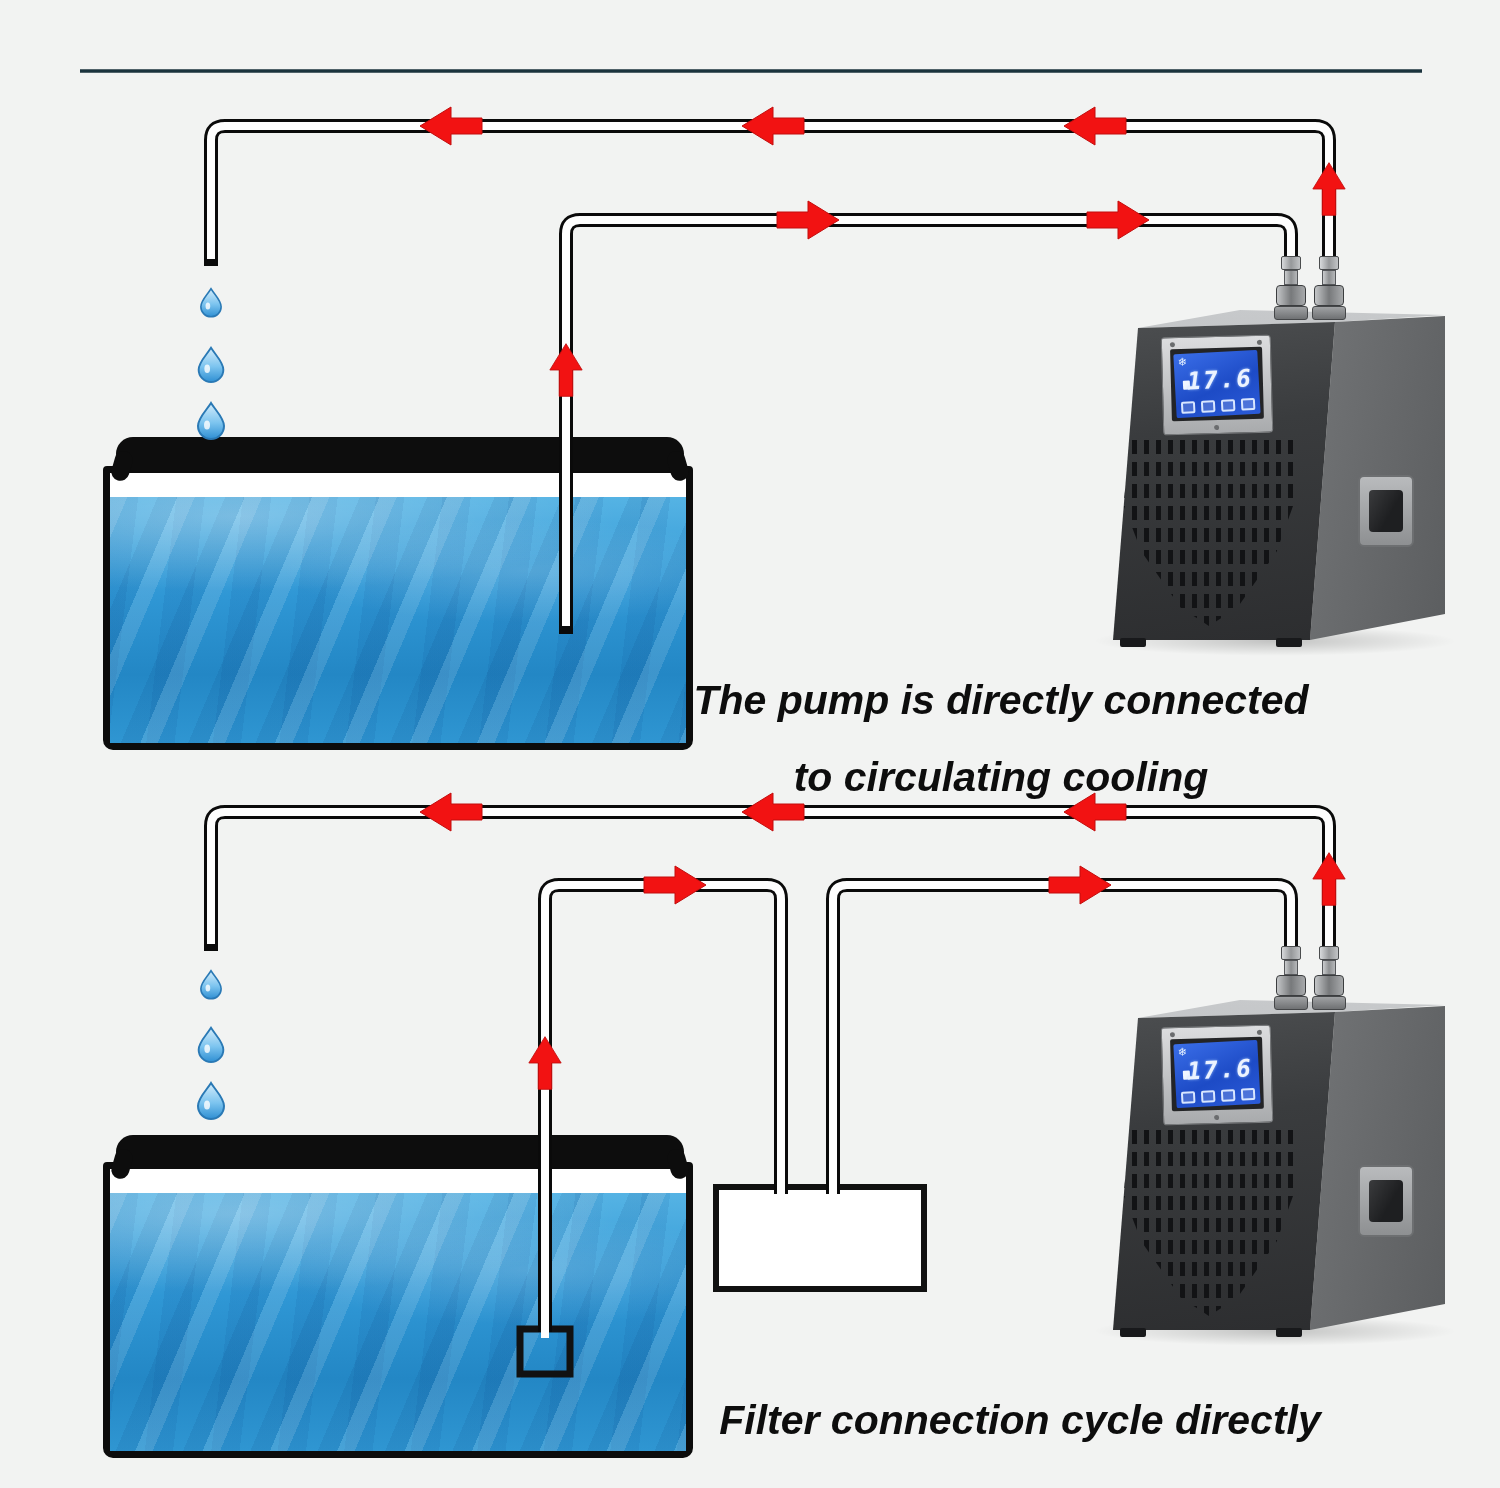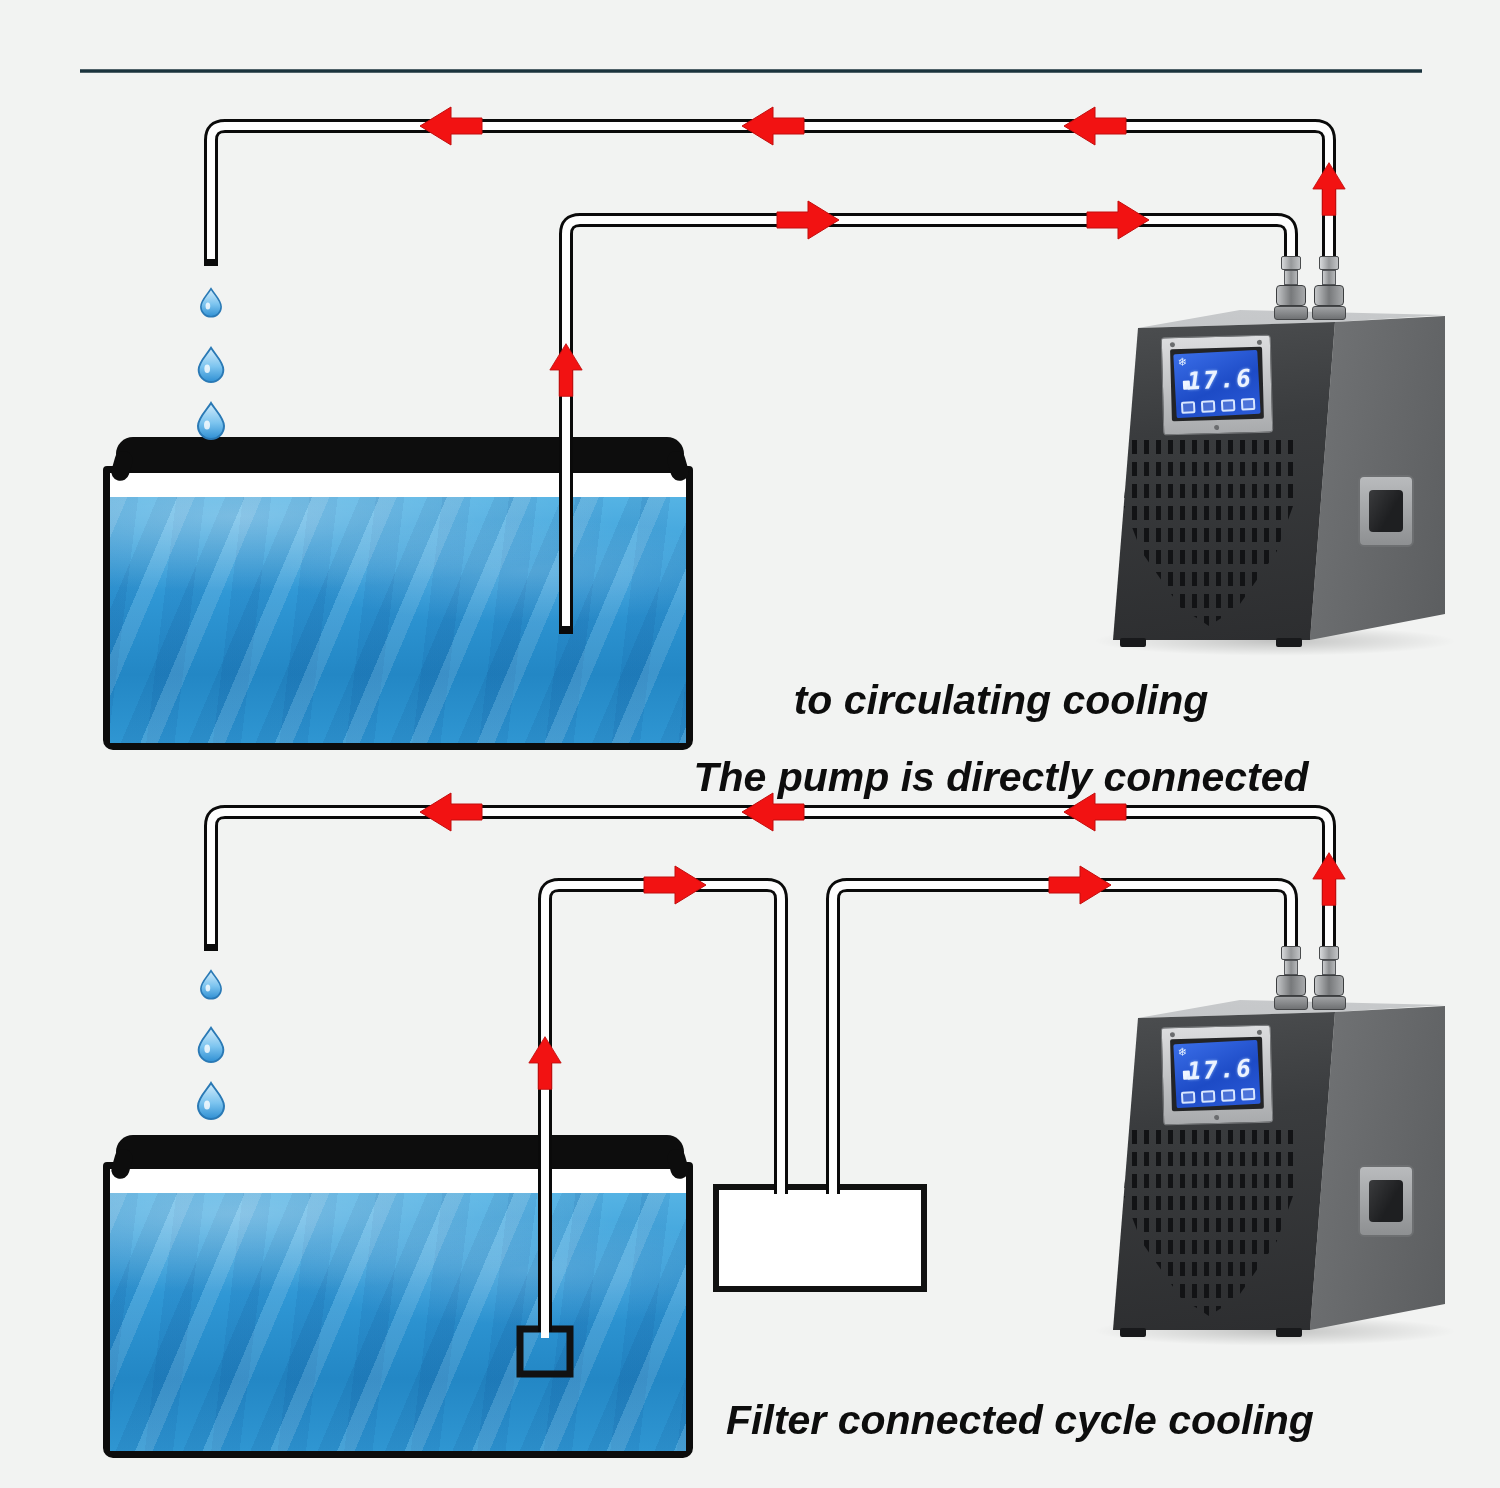--- a/index.html
+++ b/index.html
@@ -255,20 +255,20 @@
     </div>
     <div class="connector c2">
       <div class="c-top"></div>
       <div class="c-shaft"></div>
       <div class="c-nut"></div>
       <div class="c-base"></div>
     </div>
   </div>
 
   <div class="caption" style="left:651px;top:662px;width:700px;">
+    <div>The pump is directly connected</div>
     <div>to circulating cooling</div>
-    <div>The pump is directly connected</div>
   </div>
   <div class="caption" style="left:670px;top:1382px;width:700px;">
-    <div>Filter connected cycle cooling</div>
+    <div>Filter connection cycle directly</div>
   </div>
 
 </div>
 
 </body></html>

